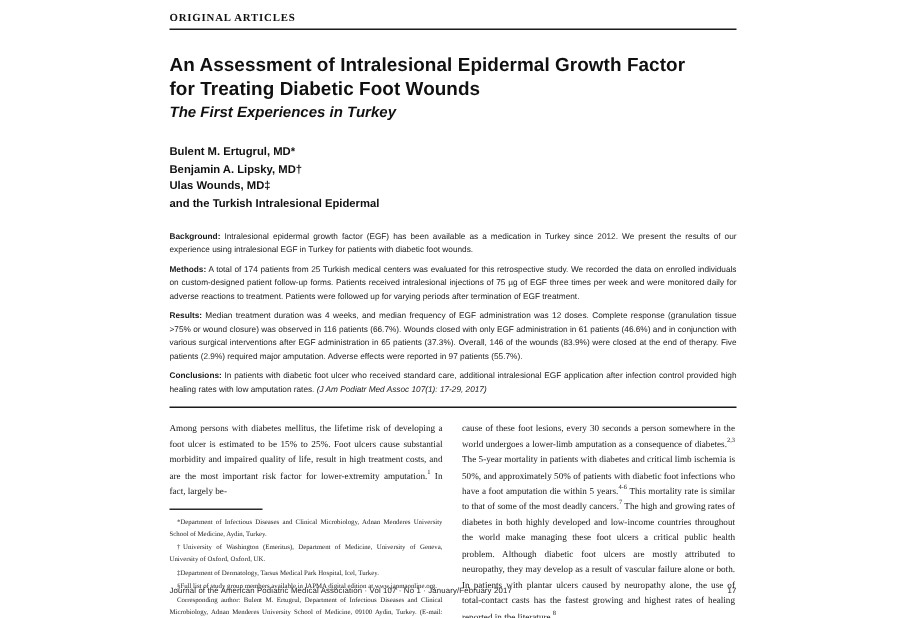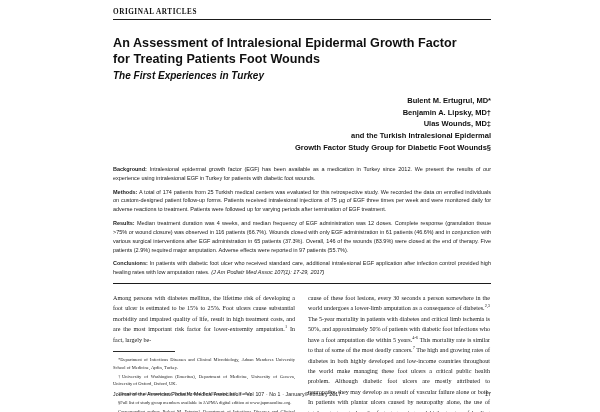--- a/index.html
+++ b/index.html
@@ -63,21 +63,21 @@
     font-style: italic;
     font-size: 10px;
     line-height: 1.3;
     margin-top: 2px;
     color: #101010;
   }
 
   
   .byline {
     margin-top: 13px;
-    text-align: right;
+    text-align: left;
     font-family: "Liberation Sans", sans-serif;
     font-weight: bold;
     font-size: 7.5px;
     line-height: 1.55;
     color: #101010;
   }
   .byline div { white-space: nowrap; }
 
   
   .abstract {
@@ -159,30 +159,29 @@
 
 <div class="page">
 
   <div class="content">
 
     <div class="kicker">ORIGINAL ARTICLES</div>
     <div class="kicker-rule"></div>
 
     <div class="title">
       <div>An Assessment of Intralesional Epidermal Growth Factor</div>
-      <div>for Treating Patients Foot Wounds</div>
+      <div>for Treating Diabetic Foot Wounds</div>
     </div>
     <div class="subtitle">The First Experiences in Turkey</div>
 
     <div class="byline">
       <div>Bulent M. Ertugrul, MD*</div>
       <div>Benjamin A. Lipsky, MD†</div>
       <div>Ulas Wounds, MD‡</div>
       <div>and the Turkish Intralesional Epidermal</div>
-      <div>Growth Factor Study Group for Diabetic Foot Wounds§</div>
     </div>
 
     <div class="abstract">
       <p><span class="lead">Background:</span><span> Intralesional epidermal growth factor (EGF) has been available as a medication in Turkey since 2012. We present the results of our experience using intralesional EGF in Turkey for patients with diabetic foot wounds.</span></p>
       <p><span class="lead">Methods:</span><span> A total of 174 patients from 25 Turkish medical centers was evaluated for this retrospective study. We recorded the data on enrolled individuals on custom-designed patient follow-up forms. Patients received intralesional injections of 75 µg of EGF three times per week and were monitored daily for adverse reactions to treatment. Patients were followed up for varying periods after termination of EGF treatment.</span></p>
       <p><span class="lead">Results:</span><span> Median treatment duration was 4 weeks, and median frequency of EGF administration was 12 doses. Complete response (granulation tissue &gt;75% or wound closure) was observed in 116 patients (66.7%). Wounds closed with only EGF administration in 61 patients (46.6%) and in conjunction with various surgical interventions after EGF administration in 65 patients (37.3%). Overall, 146 of the wounds (83.9%) were closed at the end of therapy. Five patients (2.9%) required major amputation. Adverse effects were reported in 97 patients (55.7%).</span></p>
       <p><span class="lead">Conclusions:</span><span> In patients with diabetic foot ulcer who received standard care, additional intralesional EGF application after infection control provided high healing rates with low amputation rates.</span><span class="cite"> (J Am Podiatr Med Assoc 107(1): 17-29, 2017)</span></p>
     </div>
 
     <div class="abs-rule"></div>

